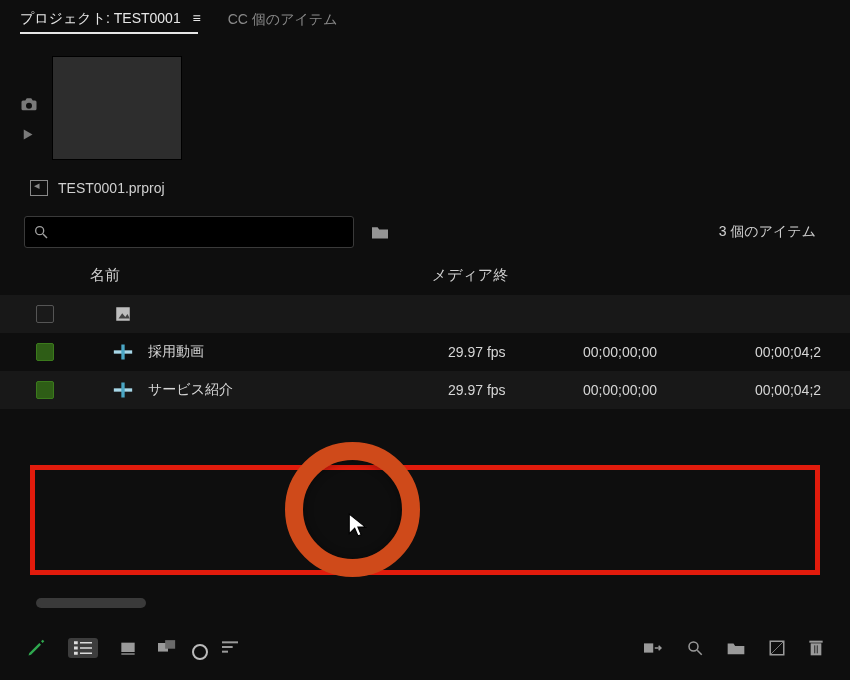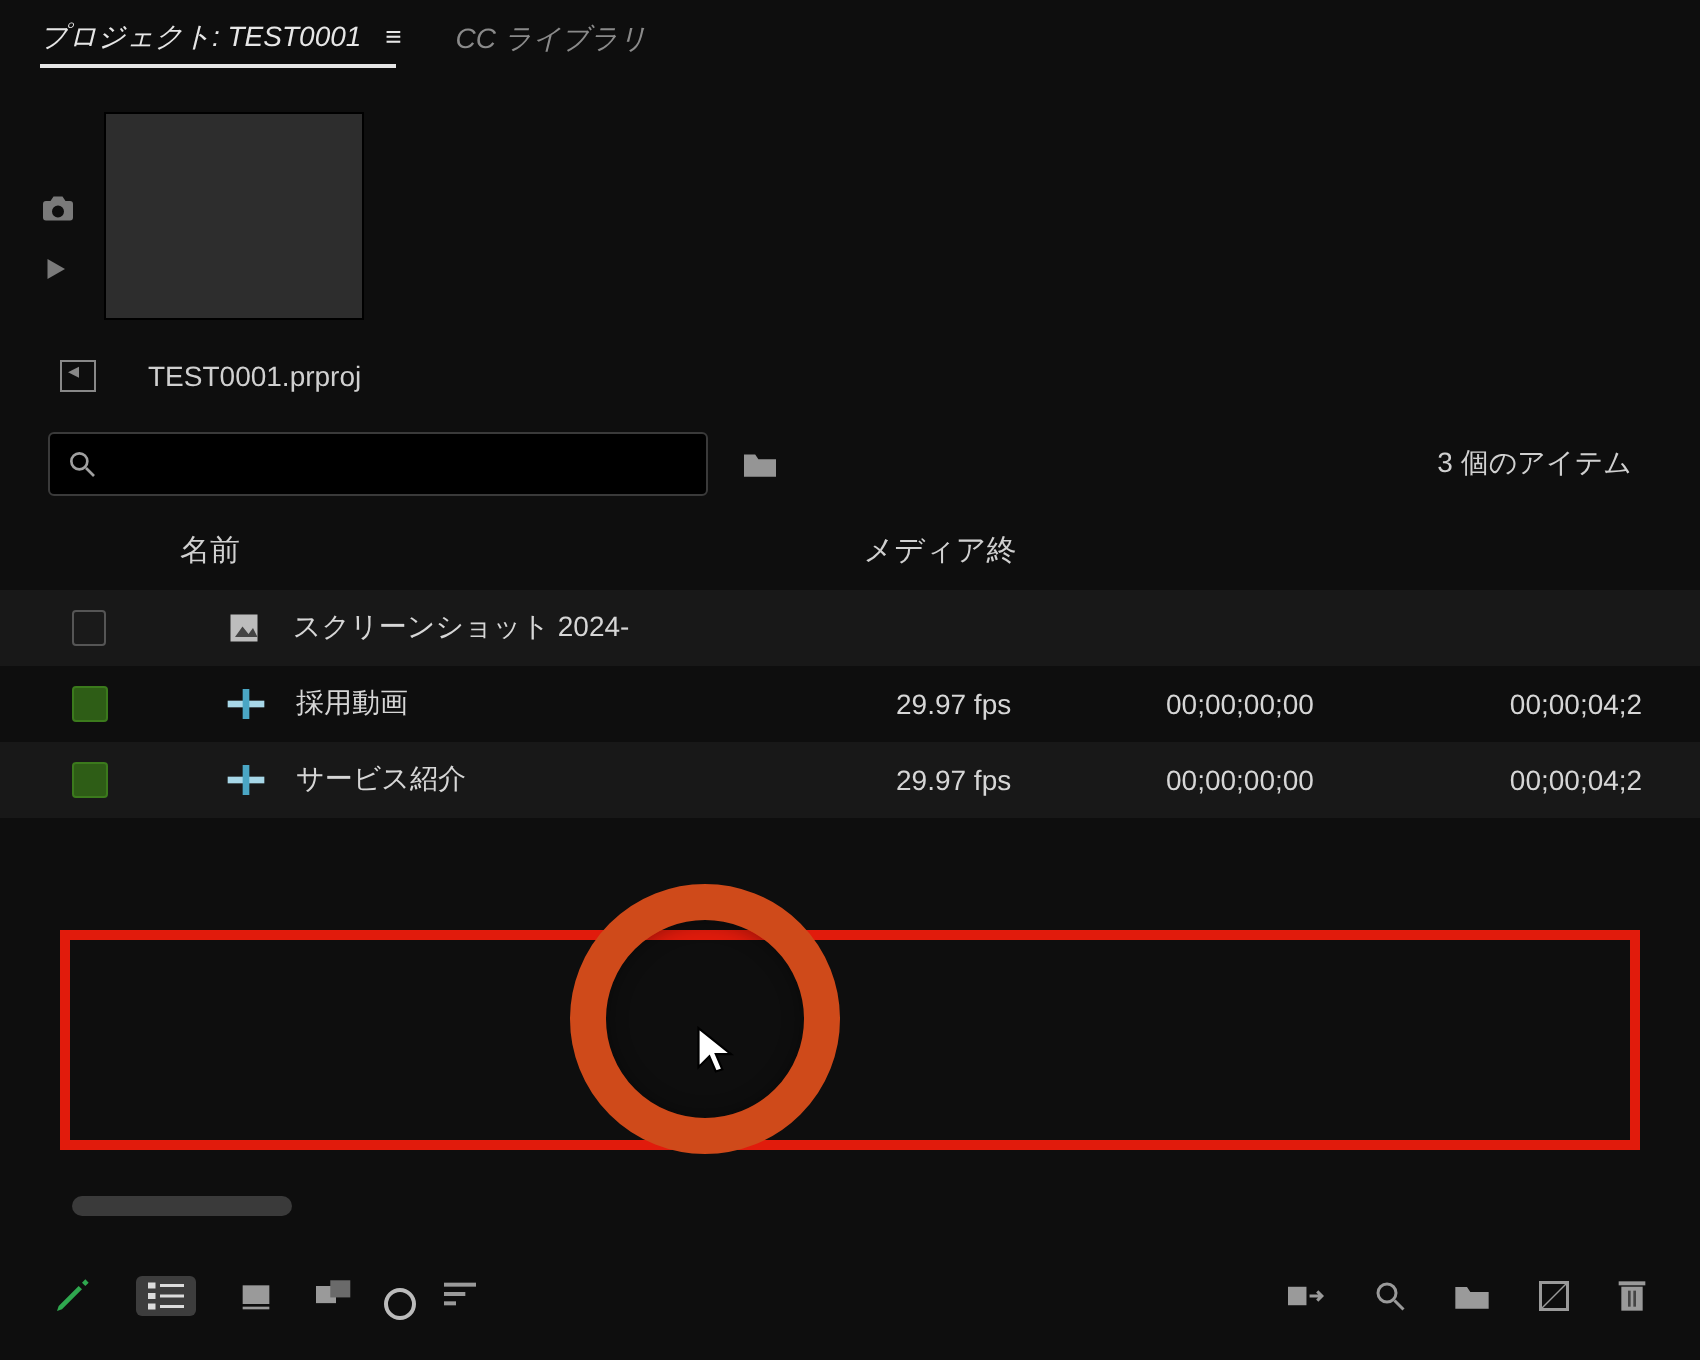--- a/index.html
+++ b/index.html
@@ -16,21 +16,20 @@
   .tabs {
     display: flex;
     gap: 30px;
     padding: 10px 20px 4px 20px;
     align-items: center;
   }
   .tab {
     color: #8a8a8a;
     cursor: pointer;
     padding-bottom: 4px;
-    font-style: italic;
   }
   .tab.active {
     color: #e6e6e6;
     border-bottom: 2px solid #e6e6e6;
   }
   .tab .hamb {
     margin-left: 8px;
     letter-spacing: -3px;
   }
   .preview-area {
@@ -48,21 +47,21 @@
   }
   .thumb {
     width: 130px;
     height: 104px;
     background: #2d2d2d;
     border: 1px solid #000;
   }
   .projfile {
     display:flex;
     align-items:flex-start;
-    gap:26px;
+    gap:10px;
     padding: 14px 30px 10px 30px;
     color:#d0d0d0;
   }
   .proj-icon {
     width:18px; height:16px;
     border:1px solid #888;
     position:relative;
   }
   .proj-icon::after{
     content:"◂";
@@ -188,21 +187,21 @@
   svg{display:block;}
 </style>
 </head>
 <body>
 
 <div class="tabs">
   <div class="tab active">
     <span><span>プロジェクト: </span><span>TEST0001</span></span>
     <span class="hamb">≡</span>
   </div>
-  <div class="tab">CC ライブラリ</div>
+  <div class="tab">CC 個のアイテム</div>
 </div>
 
 <div class="preview-area">
   <div class="side-icons">
     <span>
       <svg width="18" height="15" viewBox="0 0 24 20">
           <path fill="#7a7a7a" d="M4 6h3l2-3h6l2 3h3a2 2 0 012 2v9a2 2 0 01-2 2H4a2 2 0 01-2-2V8a2 2 0 012-2zm8 3a4 4 0 100 8 4 4 0 000-8z"></path>
         </svg>
     </span>
     <span>
@@ -242,21 +241,20 @@
 
 <div>
   <div class="row alt">
     <span class="chip"></span>
     <span class="row-icon">
       <svg width="18" height="18" viewBox="0 0 24 24">
           <rect x="3" y="3" width="18" height="18" fill="#bdbdbd"></rect>
           <polygon points="6,18 11,11 15,16 18,12 21,18" fill="#444"></polygon>
         </svg>
     </span>
-    <span class="col-name" style="width:300px">スクリーンショット 2024-</span>
     <span class="col-fps"></span>
     <span class="col-start"></span>
     <span class="col-end"></span>
   </div>
   <div class="row">
     <span class="chip green"></span>
     <span class="row-icon seqicon">
       <svg width="20" height="16" viewBox="0 0 24 18">
           <rect x="1" y="7" width="22" height="4" fill="#a7d7e8"></rect>
           <rect x="10" y="0" width="4" height="18" fill="#4aa6c4"></rect>

